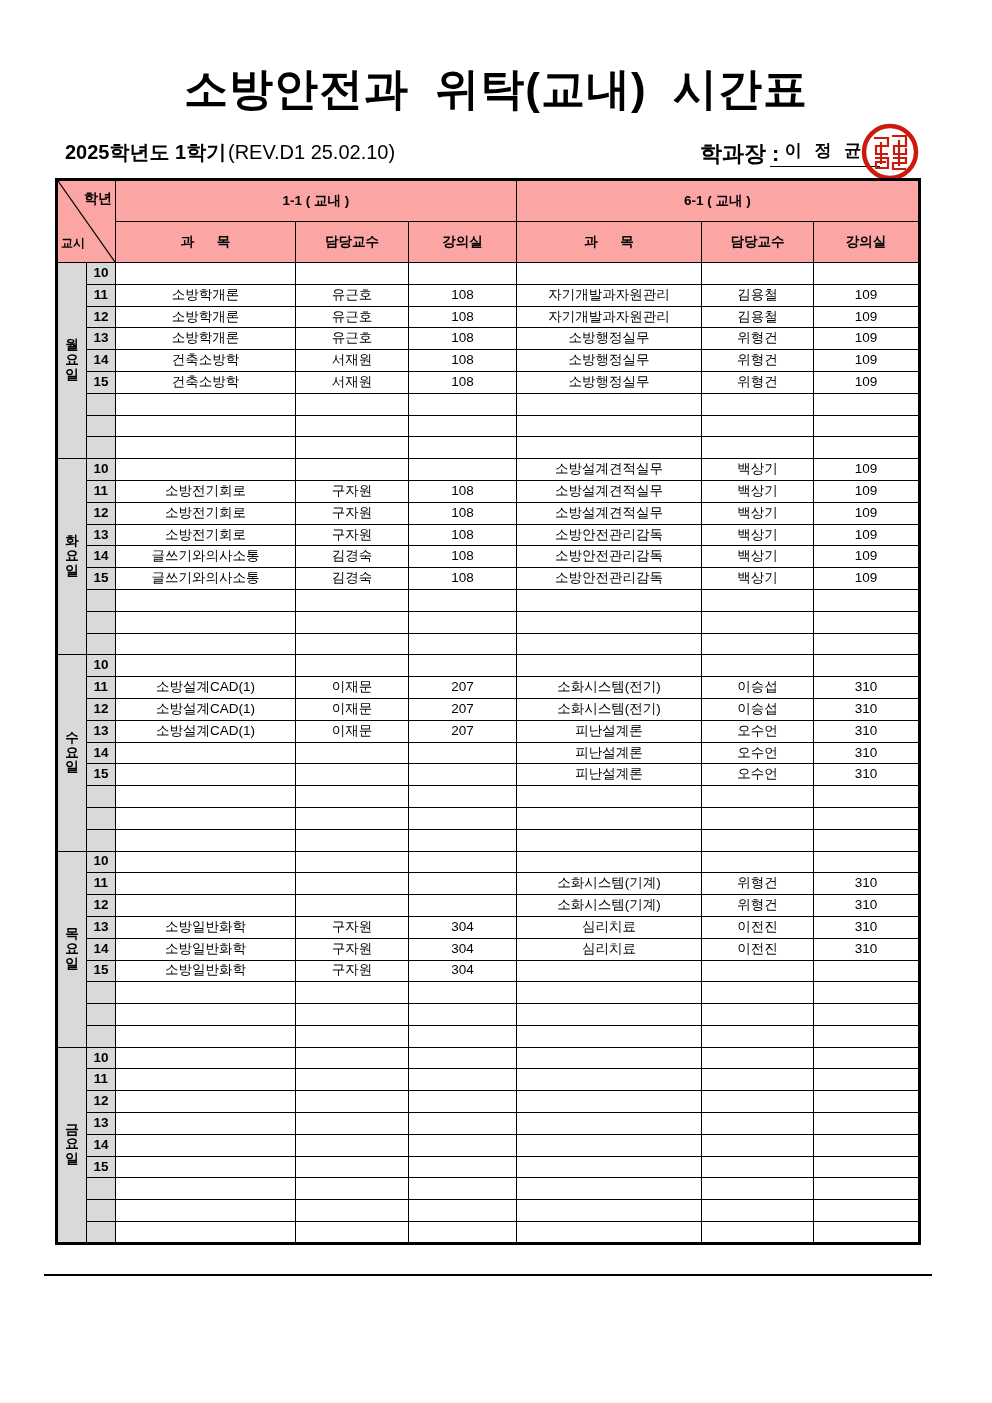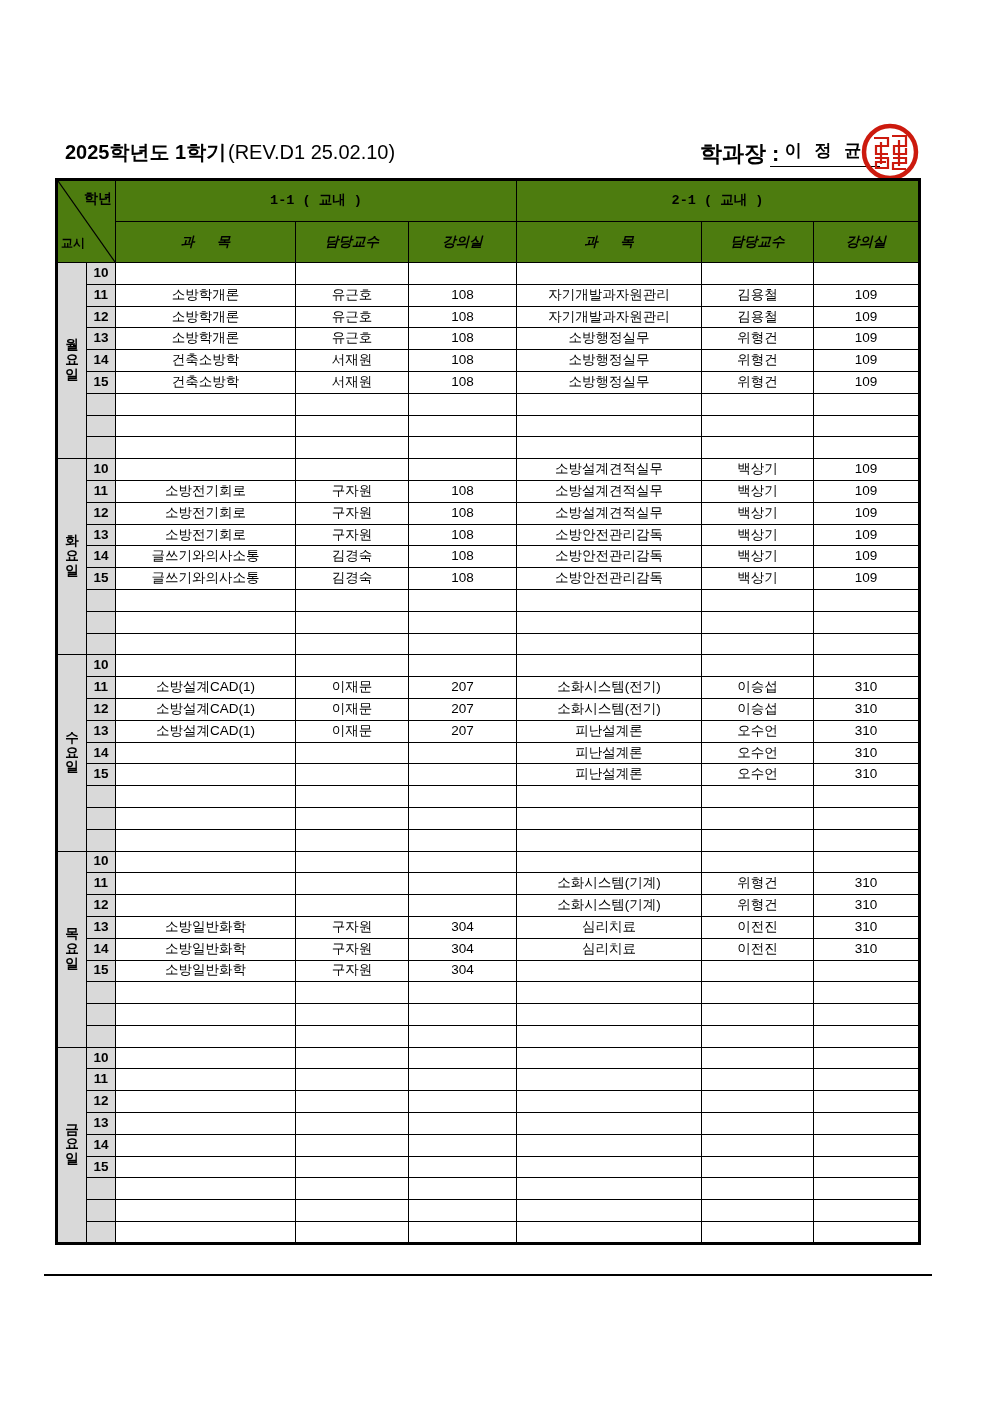--- a/index.html
+++ b/index.html
@@ -24,24 +24,24 @@
   
   #timetable{
     position:absolute;left:55px;top:178px;
     border-collapse:collapse;table-layout:fixed;
     border:3px solid #000;
   }
   #timetable th,#timetable td{
     border:1px solid #000;padding:0;overflow:hidden;white-space:pre;
     text-align:center;vertical-align:middle;font-size:13.5px;line-height:1.1;
   }
-  .gray{background:#4d7c0f;}
+  .gray{background:#fca5a5;}
   tr.hdr1 th{height:40px;font-size:16px;font-weight:bold;}
-  tr.hdr2 th{height:40px;font-size:15px;font-weight:bold;border-bottom:3px solid #000;font-style:italic;}
-  tr.hdr1 th.sec{border-bottom:2px solid #000;font-family:Liberation Mono, monospace;}
+  tr.hdr2 th{height:40px;font-size:15px;font-weight:bold;border-bottom:3px solid #000;}
+  tr.hdr1 th.sec{border-bottom:2px solid #000;}
   #corner-cell{position:relative;border-bottom:3px solid #000;}
   #corner-cell svg{position:absolute;left:0;top:0;width:100%;height:100%;}
   #corner-top{position:absolute;right:3px;top:10px;font-size:14px;font-weight:bold;}
   #corner-bottom{position:absolute;left:3px;bottom:12px;font-size:12px;font-weight:bold;}
   tbody tr{height:21.8px;}
   tbody tr.block-end td{border-bottom:3px solid #000;}
   td.day-cell{
     background:#d9d9d9;font-weight:bold;font-size:16px;line-height:24px;
     vertical-align:middle;border-bottom:3px solid #000;
   }
@@ -51,20 +51,21 @@
   th.b-left2{border-left:2px solid #000;}
   th.b-left3{border-left:3px solid #000;}
   
   #footer-rule{position:absolute;left:44px;top:1274px;width:888px;height:2px;background:#000;}
 </style>
 </head>
 <body>
 
 <div id="page">
 
+  <div id="doc-title">소방안전과  위탁(교내)  시간표</div>
 
   <div id="meta-row">
     <span id="semester">2025학년도 1학기</span>
     <span id="revision">(REV.D1  25.02.10)</span>
     <span id="dept-head-label">학과장 :</span>
     <span id="dept-head-name">이 정 균</span>
   </div>
 
   <div id="stamp">
     <svg viewBox="0 0 60 60">
@@ -94,21 +95,21 @@
     <thead>
       <tr class="hdr1">
         <th id="corner-cell" class="gray" colspan="2" rowspan="2">
           <svg>
             <line x1="0" y1="0" x2="100%" y2="100%" stroke="#000" stroke-width="1.2"></line>
           </svg>
           <span id="corner-top">학년</span>
           <span id="corner-bottom">교시</span>
         </th>
         <th class="gray sec b-left2" colspan="3">1-1 ( 교내 )</th>
-        <th class="gray sec b-left3" colspan="3">2-1 ( 교내 )</th>
+        <th class="gray sec b-left3" colspan="3">6-1 ( 교내 )</th>
       </tr>
       <tr class="hdr2">
         <th class="gray b-left2">과      목</th>
         <th class="gray">담당교수</th>
         <th class="gray">강의실</th>
         <th class="gray b-left3">과      목</th>
         <th class="gray">담당교수</th>
         <th class="gray">강의실</th>
       </tr>
     </thead>

